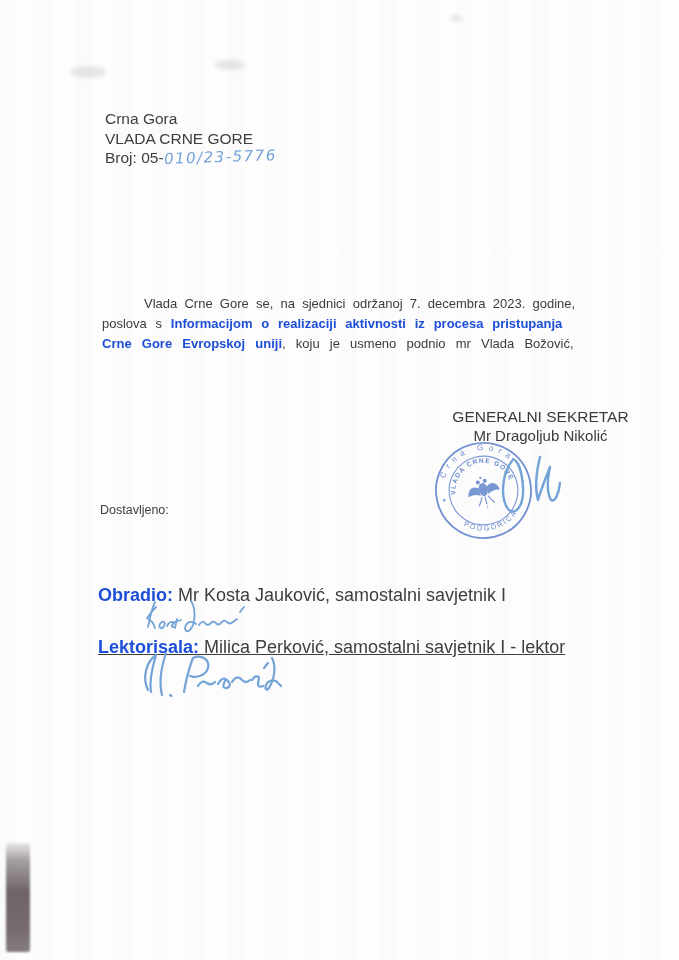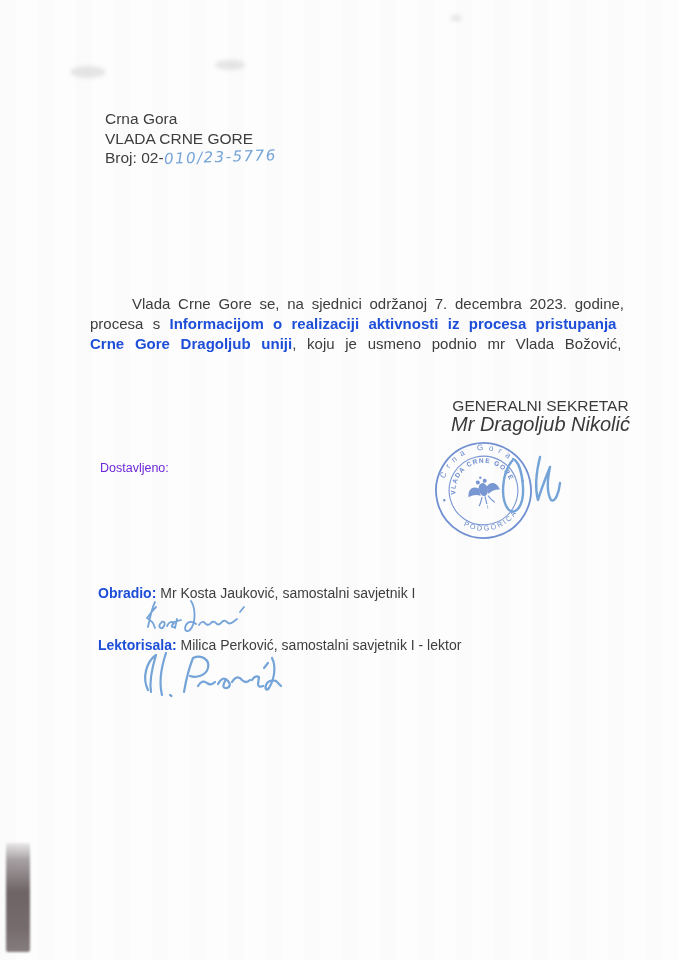--- a/index.html
+++ b/index.html
@@ -23,61 +23,61 @@
     filter:blur(0.8px);
   }
 
   .header{position:absolute;left:105px;top:109px;font-size:15.5px;line-height:19.5px;color:#3e3e3e;}
   .header .line{white-space:nowrap;}
   .hand-number{
     display:inline-block;font-family:"DejaVu Sans",sans-serif;font-style:italic;
     font-size:15px;letter-spacing:1.5px;transform:rotate(-2deg) translateY(-1px);
   }
 
-  .body-paragraph{position:absolute;left:90px;top:294px;width:534px;font-size:15px;line-height:20px;color:#3c3c3c;}
+  .body-paragraph{position:absolute;left:102px;top:294px;width:534px;font-size:13px;line-height:20px;color:#3c3c3c;}
   .para-line{white-space:nowrap;}
   .para-line.indent{padding-left:42px;}
   .b{font-weight:bold;color:#1d4ed8;}
 
-  .sig-block{position:absolute;left:438px;top:396px;width:205px;text-align:center;
+  .sig-block{position:absolute;left:438px;top:407px;width:205px;text-align:center;
              font-size:15.5px;line-height:19px;color:#3a3a3a;}
-  .sig-block .name{font-size:20px;font-style:italic;}
+  .sig-block .name{font-size:15px;}
 
   .stamp{position:absolute;left:433px;top:440px;width:101px;height:101px;opacity:0.92;filter:blur(0.3px);}
   .stamp text{font-family:"Liberation Sans",sans-serif;}
 
   .handwriting-svg{position:absolute;}
   .handwriting-svg path{fill:none;stroke:currentColor;stroke-linecap:round;stroke-linejoin:round;}
 
-  .distribution{position:absolute;left:100px;top:460px;font-size:12.5px;line-height:17px;color:#6d28d9;}
+  .distribution{position:absolute;left:100px;top:502px;font-size:12.5px;line-height:17px;color:#404040;}
 
-  .proc-line{position:absolute;left:98px;font-size:14px;color:#3e3e3e;white-space:nowrap;}
+  .proc-line{position:absolute;left:98px;font-size:18px;color:#3e3e3e;white-space:nowrap;}
   .proc-line.prepared{top:585px;}
-  .proc-line.proofread{top:637px;}
+  .proc-line.proofread{top:637px;text-decoration:underline;}
 </style>
 </head>
 <body>
 
 <div class="page" style="background: rgb(253, 253, 253);">
 
   <div class="speck" style="left:70px;top:66px;width:36px;height:12px;"></div>
   <div class="speck" style="left:215px;top:60px;width:30px;height:10px;"></div>
   <div class="speck" style="left:450px;top:15px;width:12px;height:6px;"></div>
   <div class="scan-band"></div>
 
   <div class="header">
     <div class="line">Crna Gora</div>
     <div class="line institution">VLADA CRNE GORE</div>
-    <div class="line"><span>Broj: 02-</span><span class="hand-number handwriting" style="color: rgb(116, 163, 216);">010/23-5776</span></div>
+    <div class="line"><span>Broj: 05-</span><span class="hand-number handwriting" style="color: rgb(116, 163, 216);">010/23-5776</span></div>
   </div>
 
   <div class="body-paragraph">
       <div class="para-line indent" style="word-spacing: 3.5875px;"><span>Vlada Crne Gore se, na sjednici održanoj 7. decembra 2023. godine,</span></div>
-      <div class="para-line" style="word-spacing: 5.16211px;"><span>procesa s </span><span class="b">Informacijom o realizaciji aktivnosti iz procesa pristupanja</span></div>
-      <div class="para-line" style="word-spacing: 6.54688px;"><span class="b">Crne Gore Dragoljub uniji</span><span>, koju je usmeno podnio mr Vlada Božović,</span></div>
+      <div class="para-line" style="word-spacing: 5.16211px;"><span>poslova s </span><span class="b">Informacijom o realizaciji aktivnosti iz procesa pristupanja</span></div>
+      <div class="para-line" style="word-spacing: 6.54688px;"><span class="b">Crne Gore Evropskoj uniji</span><span>, koju je usmeno podnio mr Vlada Božović,</span></div>
     </div>
 
   <div class="sig-block">
     <div>GENERALNI SEKRETAR</div>
     <div class="name">Mr Dragoljub Nikolić</div>
   </div>
 
   <svg class="stamp stampc" viewBox="-50 -50 100 100" style="color: rgb(74, 114, 196);">
     <g transform="rotate(-14)">
       <circle cx="0" cy="0" r="47" fill="none" stroke="currentColor" stroke-width="1.8" opacity="0.85"></circle>

